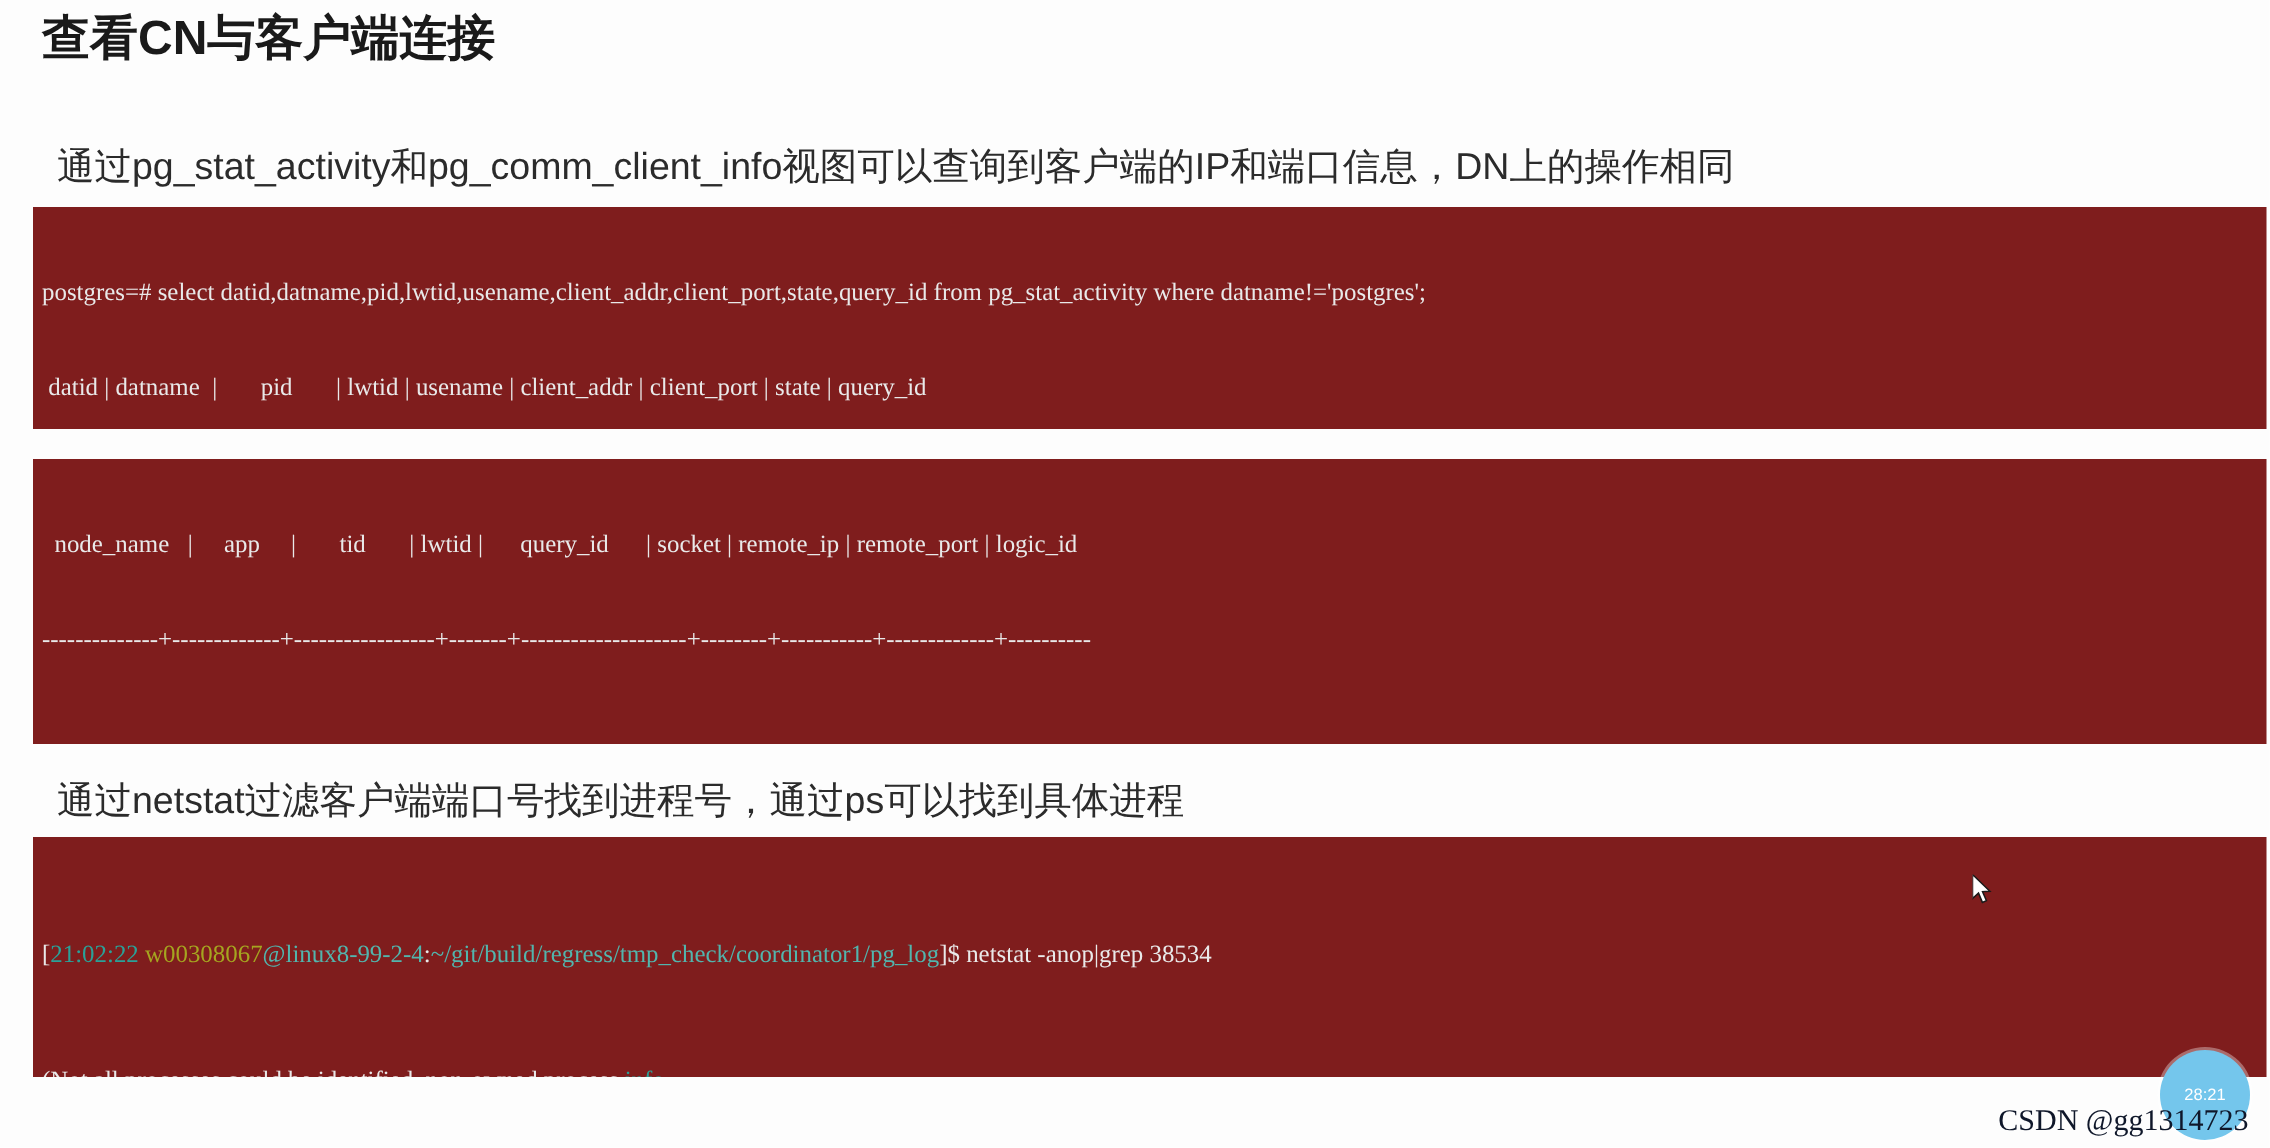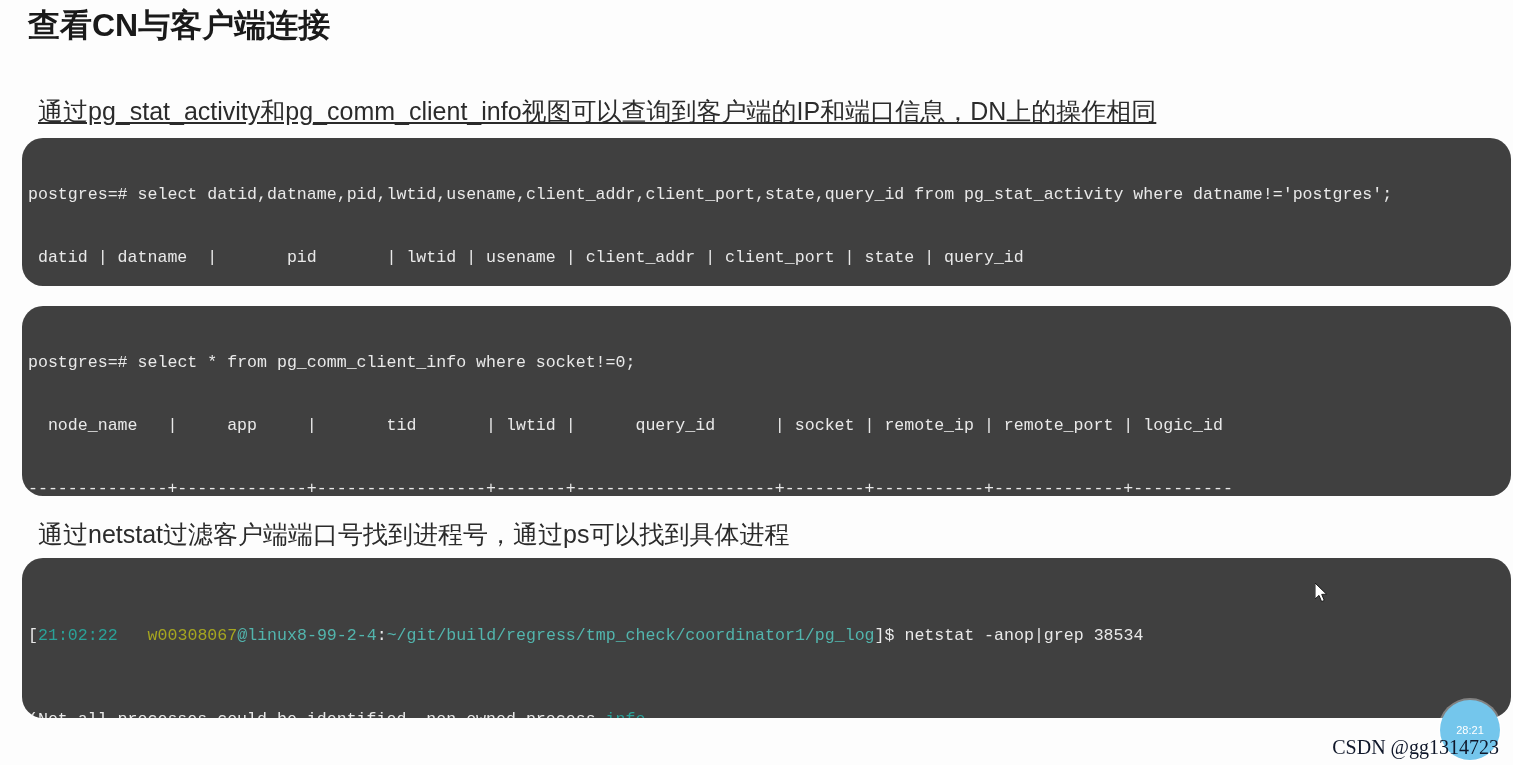--- a/index.html
+++ b/index.html
@@ -34,53 +34,52 @@
   }
 
   .body-text {
     position: absolute;
     font-size: 25px;
     color: #2b2b2b;
     white-space: nowrap;
     line-height: 1.2;
     font-family: "Liberation Sans", "DejaVu Sans", sans-serif;
   }
-  .body-text.t1 { left: 38px; top: 96px; text-decoration: underline; }
+  .body-text.t1 { left: 38px; top: 96px; }
   .body-text.t2 { left: 38px; top: 519px; }
   .body-text.t3 { left: 38px; top: 729px; }
 
   
   .term {
     position: absolute;
-    background: #404040;
+    background: #7f1d1d;
     color: #e6e6e6;
-    font-family: Liberation Mono, monospace;
+    font-family: Liberation Serif, serif;
     font-size: 16.6px;
     line-height: 21px;
     overflow: hidden;
     box-sizing: border-box;
     padding: 4px 0 4px 6px;
     white-space: pre;
     letter-spacing: 0px;
-    border-radius: 21px;
   }
   .term .line {
     white-space: pre;
     height: 21px;
   }
 
   #term-activity { left: 22px; top: 138px; width: 1489px; height: 148px; }
   #term-clientinfo { left: 22px; top: 306px; width: 1489px; height: 190px; }
   #term-netstat  { left: 22px; top: 558px; width: 1489px; height: 160px; }
 
   
   .c-white   { color: #e9e9e9; }
   .c-cyan    { color: #2aa198; }
   .c-ltcyan  { color: #52b5ad; }
-  .c-yellow  { color: #a5a520; margin-left: 20px; }
+  .c-yellow  { color: #a5a520; }
 
   
   .cursor {
     position: absolute;
     left: 1315px;
     top: 583px;
     width: 14px;
     height: 21px;
     pointer-events: none;
   }
@@ -126,21 +125,20 @@
     <div class="line"><span class="c-white">postgres=# </span><span class="c-white">select datid,datname,pid,lwtid,usename,client_addr,client_port,state,query_id from pg_stat_activity where datname!='postgres';</span></div>
     <div class="line c-white"> datid | datname  |       pid       | lwtid | usename | client_addr | client_port | state | query_id </div>
     
     
     
     
     
   </div>
 
   <div class="term" id="term-clientinfo">
-    <div class="line"><span class="c-white">postgres=# </span><span class="c-white">select * from pg_comm_client_info where socket!=0;</span></div>
     <div class="line c-white">  node_name   |     app     |       tid       | lwtid |      query_id      | socket | remote_ip | remote_port | logic_id </div>
     <div class="line c-white">--------------+-------------+-----------------+-------+--------------------+--------+-----------+-------------+----------</div>
     
     
     
     
     
   </div>
 
   <div class="body-text t2">通过netstat过滤客户端端口号找到进程号，通过ps可以找到具体进程</div>

